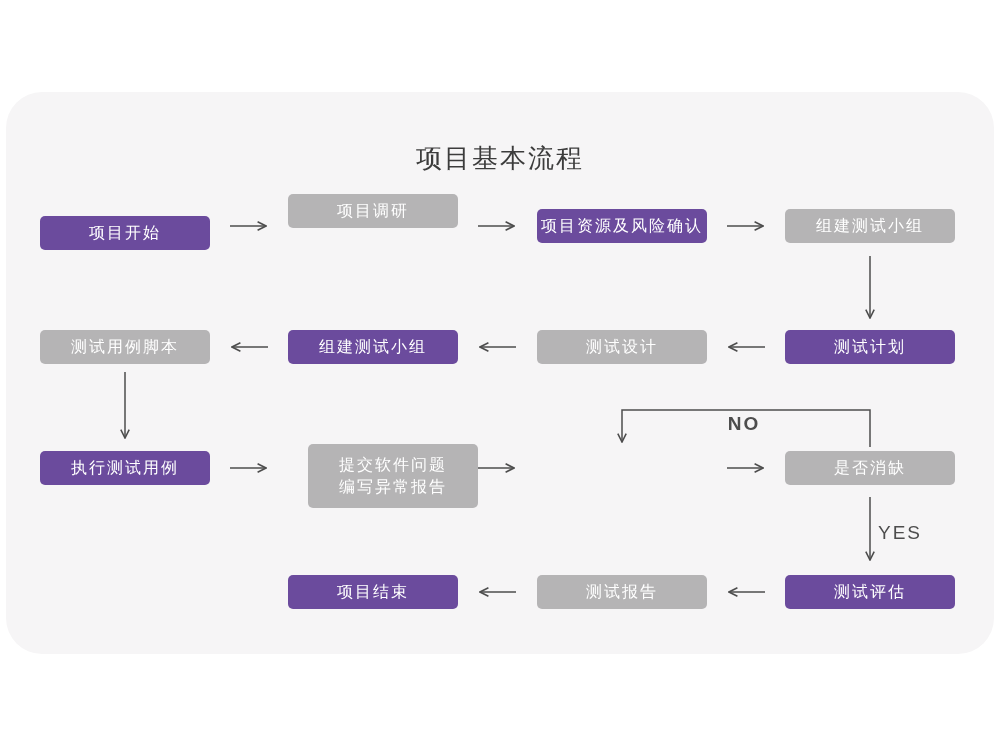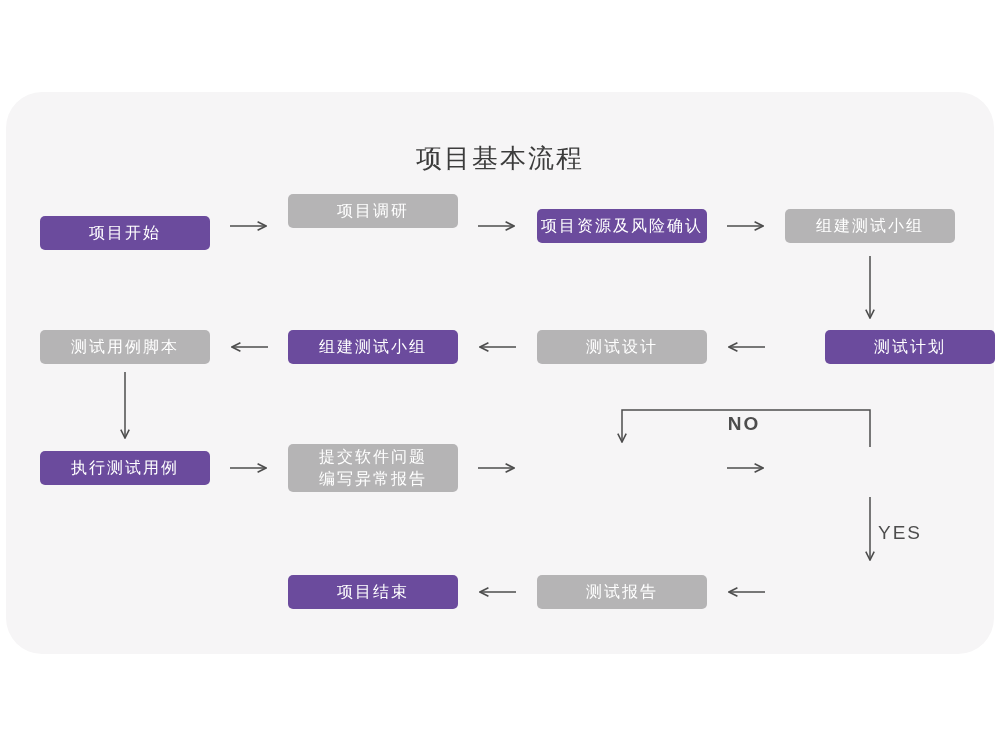--- a/index.html
+++ b/index.html
@@ -45,21 +45,21 @@
     justify-content: center;
     text-align: center;
     color: var(--text_light, #ffffff);
     font-size: 16px;
     letter-spacing: 2px;
     line-height: 22px;
     white-space: pre-line;
   }
   .node.purple { background: var(--purple, #6b4b9d); }
   .node.gray   { background: var(--gray, #b5b4b5); }
-  .node.tall   { height: 48px; }
+  .node.tall   { height: 64px; margin-left: 20px; }
   svg.connectors {
     position: absolute;
     left: 0;
     top: 0;
     width: 1000px;
     height: 750px;
     pointer-events: none;
   }
   .c {
     stroke: var(--line, #4d4d4d);
@@ -122,28 +122,30 @@
 
     <line class="c" x1="765" y1="592" x2="729" y2="592" marker-end="url(#arrow)"></line>
     <line class="c" x1="516" y1="592" x2="480" y2="592" marker-end="url(#arrow)"></line>
   </svg>
 
   <div class="node purple" style="left:40px;  top:216px;">项目开始</div>
   <div class="node gray" style="left:288px; top:194px;">项目调研</div>
   <div class="node purple" style="left:537px; top:209px;">项目资源及风险确认</div>
   <div class="node gray" style="left:785px; top:209px;">组建测试小组</div>
 
-  <div class="node purple" style="left:785px; top:330px;margin-left:40px;">测试计划</div>
+  <div class="node purple" style="left:785px; top:330px;">测试计划</div>
   <div class="node gray" style="left:537px; top:330px;">测试设计</div>
   <div class="node purple" style="left:288px; top:330px;">组建测试小组</div>
   <div class="node gray" style="left:40px;  top:330px;">测试用例脚本</div>
 
   <div class="node purple" style="left:40px;  top:451px;">执行测试用例</div>
   <div class="node gray tall" style="left:288px; top:444px;">提交软件问题
 编写异常报告</div>
+  <div class="node gray" style="left:785px; top:451px;">是否消缺</div>
 
+  <div class="node purple" style="left:785px; top:575px;">测试评估</div>
   <div class="node gray" style="left:537px; top:575px;">测试报告</div>
   <div class="node purple" style="left:288px; top:575px;">项目结束</div>
 
   <div class="edge-label no">NO</div>
   <div class="edge-label yes">YES</div>
 
 </div>
 
 </body></html>

